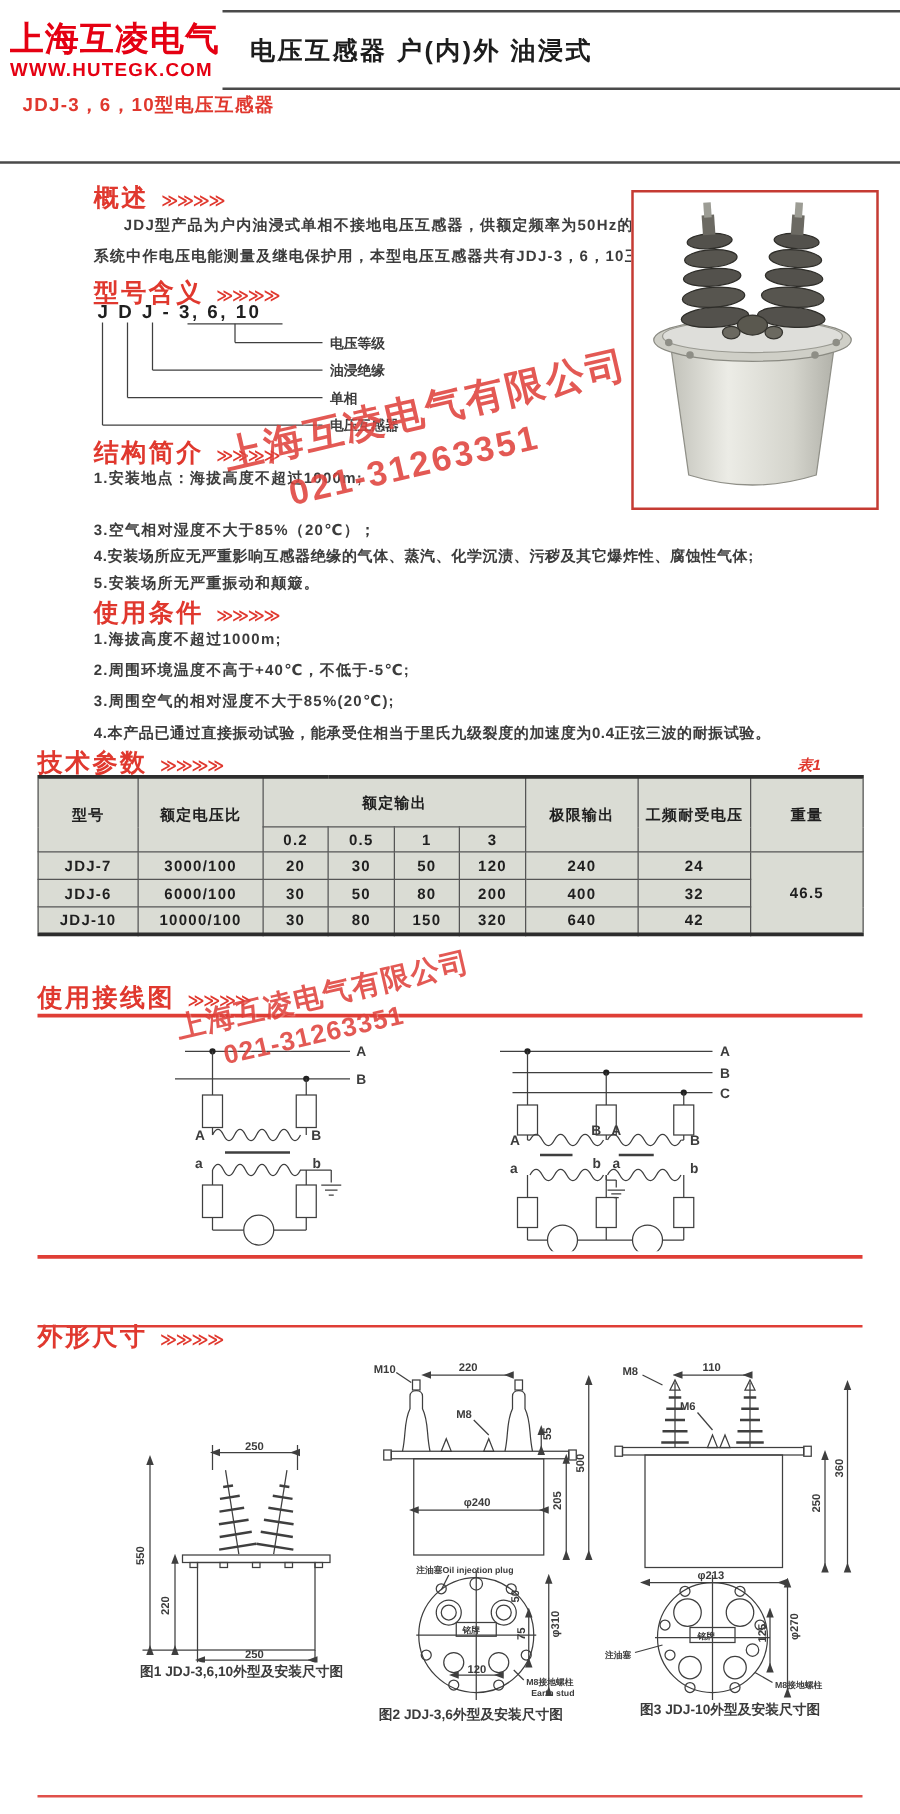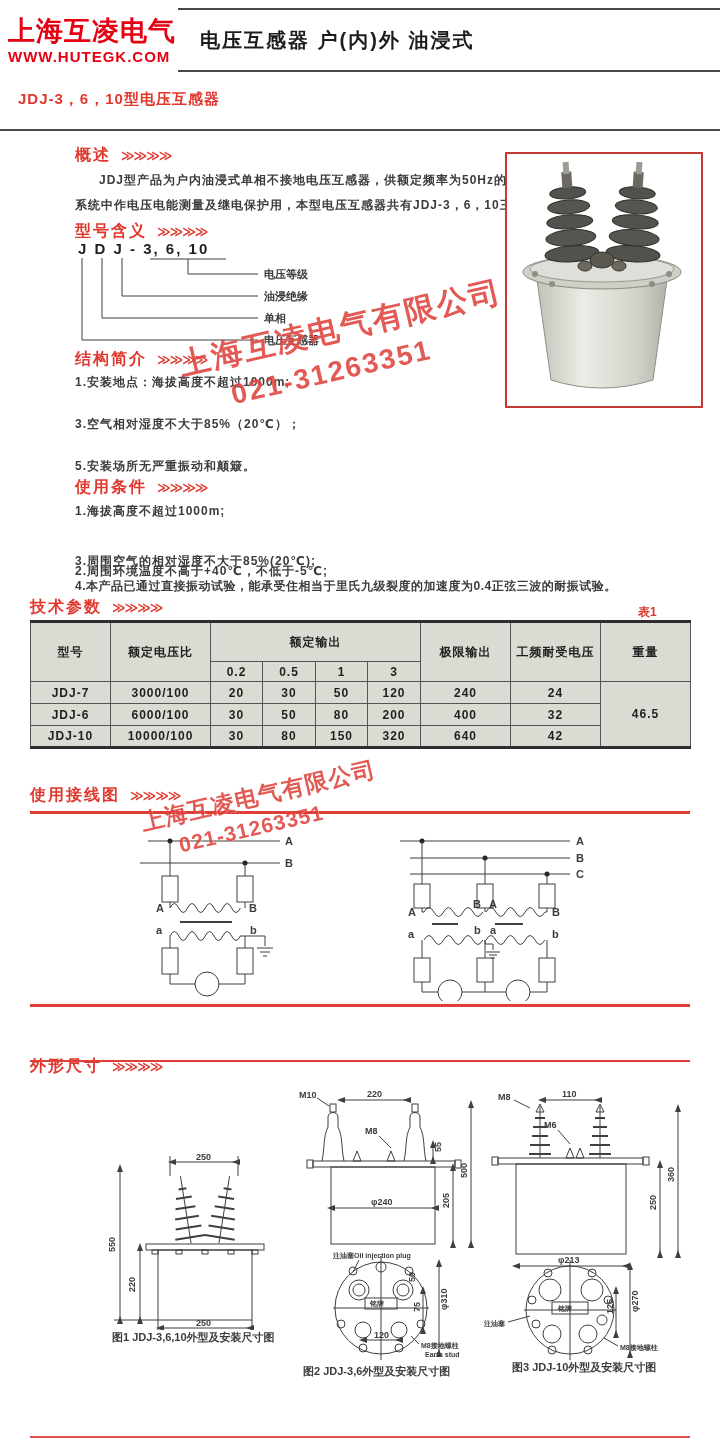--- a/index.html
+++ b/index.html
@@ -1,19 +1,19 @@
 <!DOCTYPE html>
 <html><head>
 <meta charset="utf-8">
 <style>
   html,body{margin:0;padding:0;background:#fff;}
   #page{position:relative;width:720px;height:1451px;background:#ffffff;overflow:hidden;
         font-family:"Liberation Sans","DejaVu Sans",sans-serif;}
   .abs{position:absolute;}
-  .sec-title{font-size:16px;font-weight:bold;color:#e0382e;letter-spacing:2px;white-space:nowrap;}
+  .sec-title{font-size:20px;font-weight:bold;color:#e0382e;letter-spacing:2px;white-space:nowrap;}
   .arrows{font-size:13px;font-weight:bold;color:#e0382e;letter-spacing:-1px;margin-left:10px;}
   .body-text{font-size:12px;font-weight:bold;color:#3c3c3c;letter-spacing:1px;white-space:nowrap;}
   .hline{background:#4a4a4a;}
   .redline{background:#df3e36;}
   .wm{transform:rotate(-13deg);transform-origin:left top;color:rgba(222,60,54,0.85);
       font-weight:bold;white-space:nowrap;z-index:9;pointer-events:none;
       text-shadow:1px 1px 0 rgba(255,255,255,0.25);}
   .caption{font-size:11px;font-weight:bold;color:#3c3c3c;white-space:nowrap;}
   table.ptable{border-collapse:collapse;width:660px;table-layout:fixed;background:#dadcd4;
       border:1px solid #4d4d4d;border-top:3px solid #2d2d2d;border-bottom:3px solid #2d2d2d;}
@@ -30,21 +30,21 @@
 <body>
 
 <div id="page">
 
   <div class="abs" style="left:8px;top:13px;font-size:27px;font-weight:bold;color:#e50012;letter-spacing:1px;">上海互凌电气</div>
   <div class="abs" style="left:8px;top:48px;font-size:15px;font-weight:bold;color:#e50012;letter-spacing:1px;">WWW.HUTEGK.COM</div>
   <div class="abs hline" style="left:178px;top:8px;width:542px;height:2px;"></div>
   <div class="abs hline" style="left:178px;top:70px;width:542px;height:2px;"></div>
   <div class="abs" style="left:200px;top:27px;font-size:20px;font-weight:bold;color:#1d1d1d;letter-spacing:2px;">电压互感器 户(内)外 油浸式</div>
 
-  <div class="abs" style="left:18px;top:90px;font-size:15px;font-weight:bold;color:#e0382e;letter-spacing:1px;">JDJ-3，6，10型电压互感器</div>
+  <div class="abs" style="left:18px;top:75px;font-size:15px;font-weight:bold;color:#e0382e;letter-spacing:1px;">JDJ-3，6，10型电压互感器</div>
   <div class="abs hline" style="left:0;top:129px;width:720px;height:2px;"></div>
 
   <div class="abs" style="left:75px;top:145px;">
     <span class="sec-title">概述</span><span class="arrows">≫≫≫≫</span>
   </div>
   <div class="abs body-text" style="left:99px;top:172px;">JDJ型产品为户内油浸式单相不接地电压互感器，供额定频率为50Hz的电力</div>
   <div class="abs body-text" style="left:75px;top:197px;">系统中作电压电能测量及继电保护用，本型电压互感器共有JDJ-3，6，10三种。</div>
 
   <div class="abs" style="left:505px;top:152px;width:194px;height:252px;border:2px solid #c53b33;background:#fff;">
     <svg width="190" height="248" viewBox="0 0 190 248">
@@ -105,39 +105,40 @@
     <text class="lab" x="188" y="60">油浸绝缘</text>
     <text class="lab" x="188" y="82">单相</text>
     <text class="lab" x="188" y="104">电压互感器</text>
   </svg>
 
   <div class="abs" style="left:75px;top:349px;">
     <span class="sec-title">结构简介</span><span class="arrows">≫≫≫≫</span>
   </div>
   <div class="abs body-text" style="left:75px;top:374px;">1.安装地点：海拔高度不超过1000m;</div>
   <div class="abs body-text" style="left:75px;top:416px;">3.空气相对湿度不大于85%（20℃）；</div>
+  <div class="abs body-text" style="left:75px;top:437px;letter-spacing:0.5px;">4.安装场所应无严重影响互感器绝缘的气体、蒸汽、化学沉渍、污秽及其它爆炸性、腐蚀性气体;</div>
   <div class="abs body-text" style="left:75px;top:458px;">5.安装场所无严重振动和颠簸。</div>
 
   <div class="abs wm" style="left:175px;top:345px;">
     <div style="font-size:31px;letter-spacing:2px;">上海互凌电气有限公司</div>
     <div style="font-size:28px;letter-spacing:2px;margin:4px 0 0 44px;">021-31263351</div>
   </div>
 
   <div class="abs" style="left:75px;top:477px;">
     <span class="sec-title">使用条件</span><span class="arrows">≫≫≫≫</span>
   </div>
   <div class="abs body-text" style="left:75px;top:503px;">1.海拔高度不超过1000m;</div>
-  <div class="abs body-text" style="left:75px;top:528px;margin-top:35px;">2.周围环境温度不高于+40℃，不低于-5℃;</div>
+  <div class="abs body-text" style="left:75px;top:528px;">2.周围环境温度不高于+40℃，不低于-5℃;</div>
   <div class="abs body-text" style="left:75px;top:553px;">3.周围空气的相对湿度不大于85%(20℃);</div>
   <div class="abs body-text" style="left:75px;top:578px;letter-spacing:0.5px;">4.本产品已通过直接振动试验，能承受住相当于里氏九级裂度的加速度为0.4正弦三波的耐振试验。</div>
 
   <div class="abs" style="left:30px;top:597px;">
     <span class="sec-title">技术参数</span><span class="arrows">≫≫≫≫</span>
   </div>
-  <div class="abs" style="left:638px;top:604px;font-size:12px;font-weight:bold;color:#e0382e;">表1</div>
+  <div class="abs" style="left:638px;top:604px;font-size:12px;font-weight:bold;color:#e0382e;font-style:italic;">表1</div>
 
   <div class="abs" style="left:30px;top:620px;">
     <table class="ptable">
       <colgroup>
         <col style="width:80px">
           <col style="width:100px">
           <col style="width:52px">
           <col style="width:53px">
         <col style="width:52px">
           <col style="width:53px">

